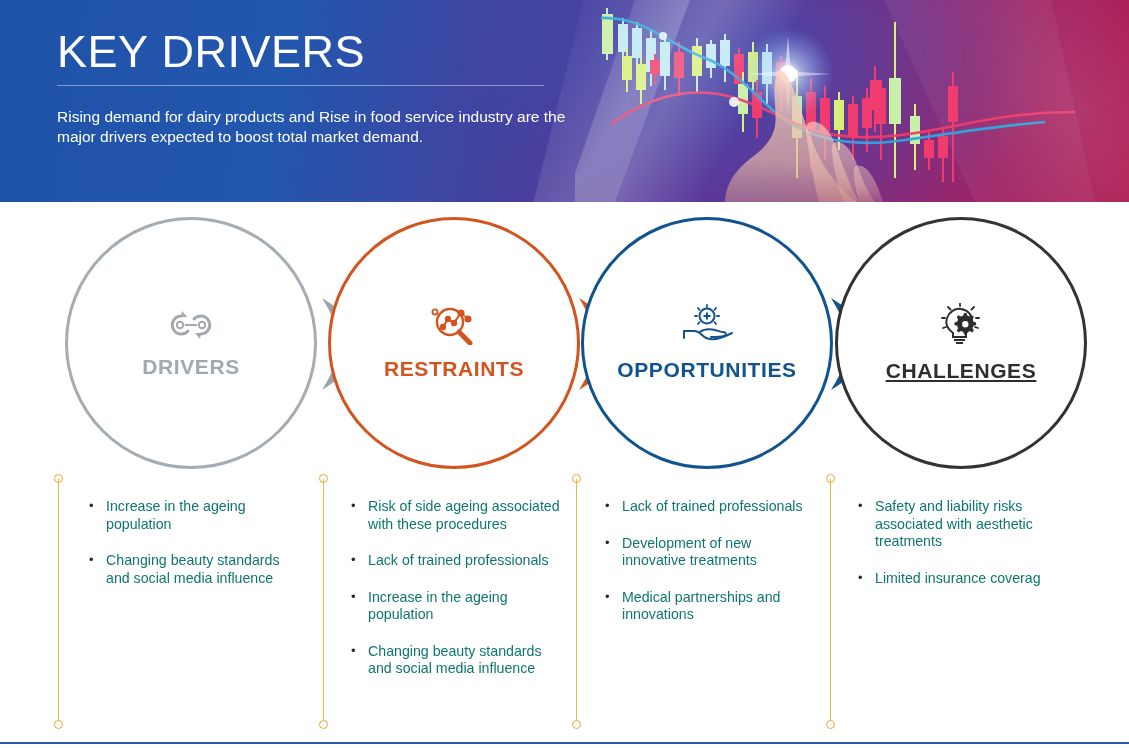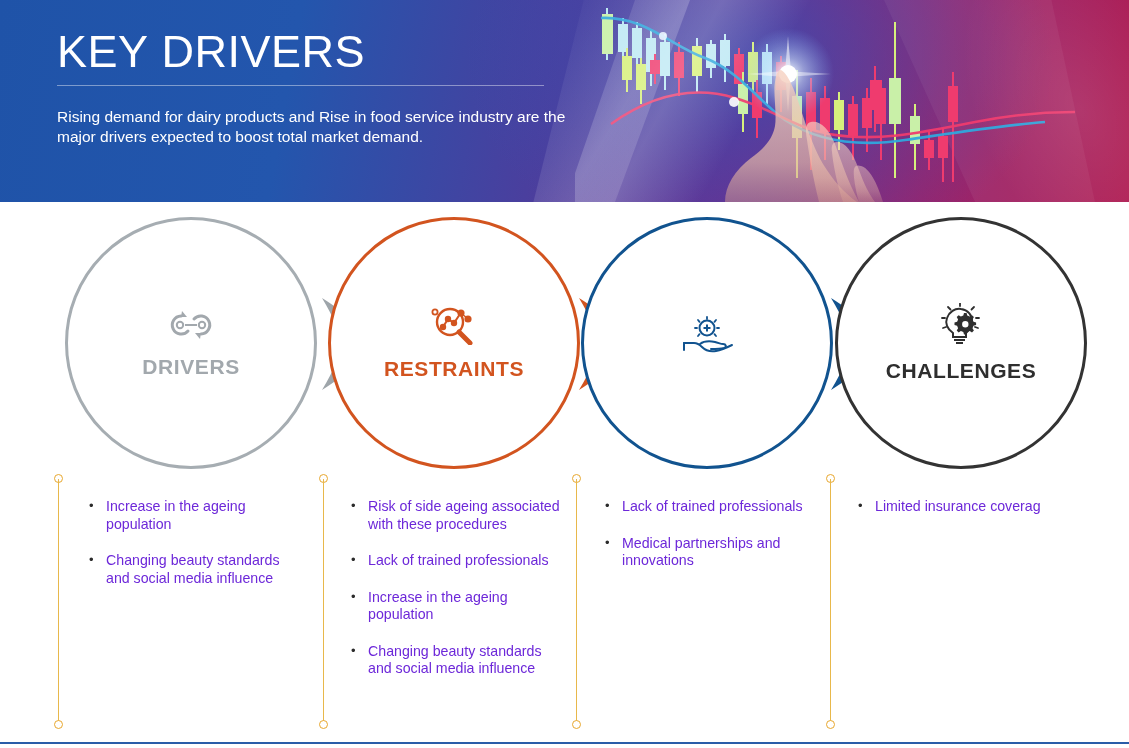--- a/index.html
+++ b/index.html
@@ -111,21 +111,21 @@
     font-weight: 700;
     letter-spacing: 0.6px;
   }
   #circle-0 { left: 65px;  border-color: #a6adb2; }
   #circle-1 { left: 328px; border-color: #d2541f; text-decoration: underline; }
   #circle-2 { left: 581px; border-color: #11538f; }
   #circle-3 { left: 835px; border-color: #333333; }
   #circle-0 .clabel { color: #a2a8ad; }
   #circle-1 .clabel { color: #d2541f; }
   #circle-2 .clabel { color: #11538f; }
-  #circle-3 .clabel { color: #2e2e2e; }
+  #circle-3 .clabel { color: #2e2e2e; text-decoration: underline; }
 
   .chev {
     position: absolute;
     top: 94px;
     width: 56px;
     height: 96px;
     pointer-events: none;
   }
   #chev-0 { left: 318px; }
   #chev-1 { left: 575px; }
@@ -174,21 +174,21 @@
     margin: 0;
     padding: 0;
     list-style: none;
   }
   .bullets li {
     position: relative;
     padding-left: 20px;
     margin-bottom: 19px;
     font-size: 14.2px;
     line-height: 17.5px;
-    color: #6d28d9;
+    color: #0f766e;
   }
   .bullets li:before {
     content: "•";
     position: absolute;
     left: 3px;
     top: -1px;
     font-size: 13px;
     color: #2b2b2b;
   }
 
@@ -400,20 +400,21 @@
               <line x1="17" y1="12" x2="19" y2="12"></line>
               <line x1="41" y1="12" x2="39" y2="12"></line>
               <line x1="20" y1="20" x2="21.5" y2="18.2"></line>
               <line x1="38" y1="20" x2="36.5" y2="18.2"></line>
             </g>
             <path d="M22,28 C26,25 32,25 37,26 C41,27 43,28 45,28 C48,28 49,31 46,32 C42,33 36,33 33,33" stroke-linecap="round"></path>
             <path d="M6,27 L16,27 C20,27 22,29 24,31 C27,34 32,36 38,35 C44,34 50,31 54,29" stroke-linecap="round"></path>
             <line x1="6" y1="27" x2="6" y2="34" stroke-linecap="round"></line>
           </svg>
         </span>
+        <span class="clabel">OPPORTUNITIES</span>
       </div>
     </div>
 
     <div class="circle" id="circle-3">
       <div class="inner">
         <span class="icon">
           <svg width="56" height="44" viewBox="0 0 56 44" fill="none" stroke="#2e2e2e" stroke-width="2">
             <path d="M20,30 C14,26 12,20 14,15 C16,9 22,5 28,6 C35,7 39,12 39,18 C39,23 36,27 33,30 L33,34 L20,34 Z"></path>
             <line x1="21" y1="37" x2="32" y2="37" stroke-width="2"></line>
             <line x1="23" y1="40" x2="30" y2="40" stroke-width="2"></line>
@@ -468,24 +469,26 @@
       <ul>
         <li>Risk of side ageing associated with these procedures</li>
         <li>Lack of trained professionals</li>
         <li>Increase in the ageing population</li>
         <li>Changing beauty standards and social media influence</li>
       </ul>
     </div>
     <div class="bullets" id="bullets-2">
       <ul>
         <li>Lack of trained professionals</li>
+        <li>Development of new innovative treatments</li>
         <li>Medical partnerships and innovations</li>
       </ul>
     </div>
     <div class="bullets" id="bullets-3">
       <ul>
+        <li>Safety and liability risks associated with aesthetic treatments</li>
         <li>Limited insurance coverag</li>
       </ul>
     </div>
   </div>
 
   <div id="bottom-rule"></div>
 </div>
 
 </body></html>

